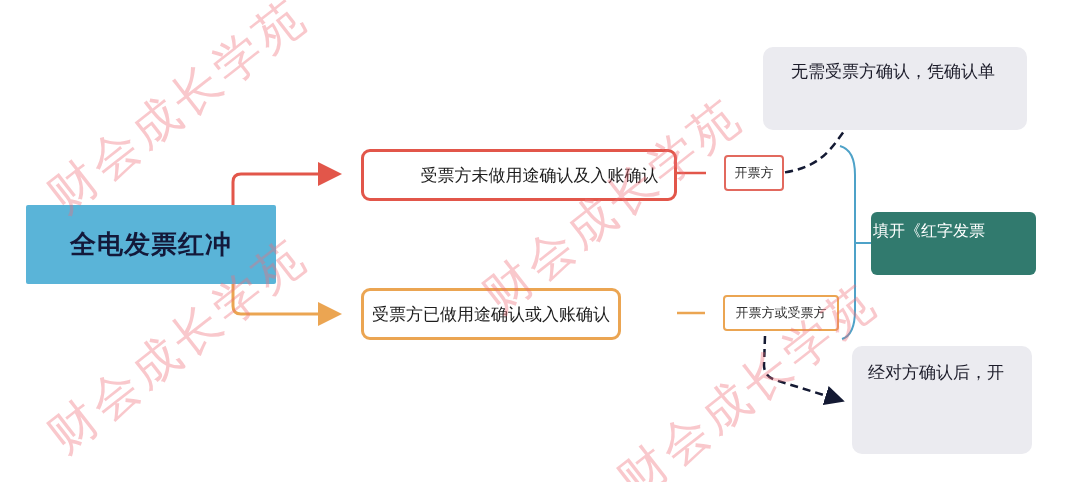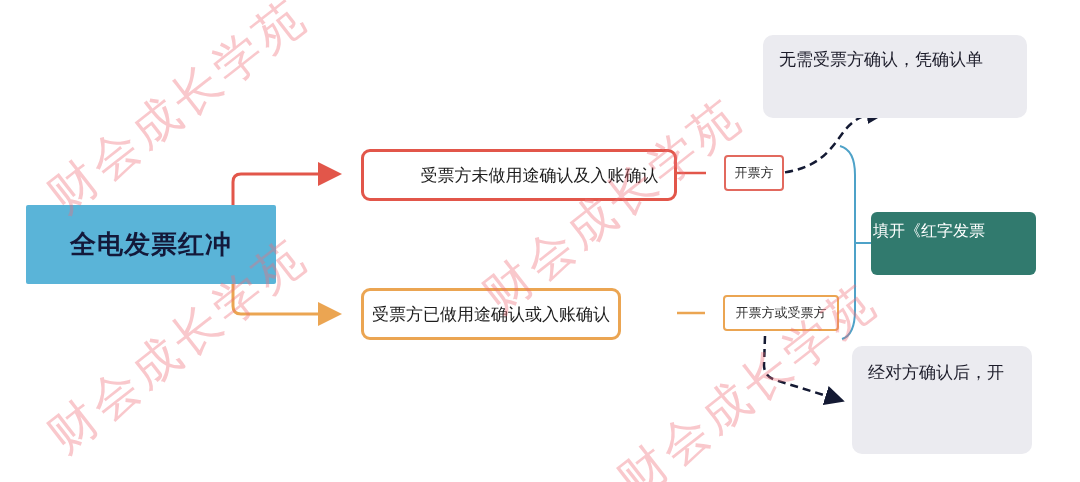--- a/index.html
+++ b/index.html
@@ -28,21 +28,21 @@
     height: 36px; border-radius: 4px; background: #fff;
     display: flex; align-items: center; justify-content: center;
     font-size: 13px; color: #333; margin-left: 18px;
   }
   .tag.top { left: 706px; top: 155px; width: 60px; border: 2px solid #e2695e; }
   .tag.bottom { left: 705px; top: 295px; width: 116px; border: 2px solid #eba552; }
   .note {
     background: #ebebf0; border-radius: 10px;
     font-size: 17px; line-height: 27px; color: #1c1c2a;
   }
-  .note.top { left: 763px; top: 35px; width: 264px; height: 83px; padding: 11px 16px; }
+  .note.top { left: 763px; top: 47px; width: 264px; height: 83px; padding: 11px 28px; }
   .note.bottom { left: 852px; top: 346px; width: 180px; height: 108px; padding: 13px 16px; }
   .fill-box {
     left: 871px; top: 212px; width: 165px; height: 63px;
     background: #317a6e; border-radius: 6px;
     font-size: 16px; line-height: 24px; color: #ffffff;
     padding: 7px 2px;
   }
   .wm {
     position: absolute; font-size: 48px; color: rgba(240,110,120,0.38);
     transform: rotate(-38deg); transform-origin: left center; white-space: nowrap;

